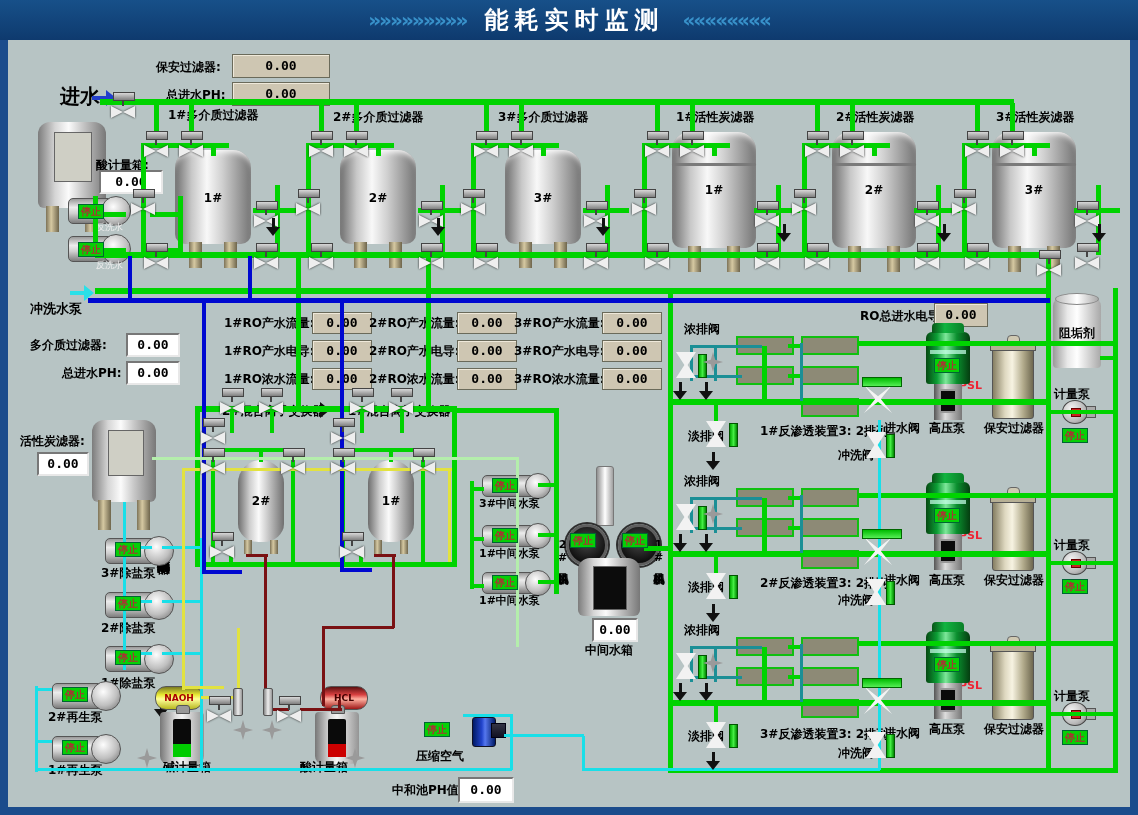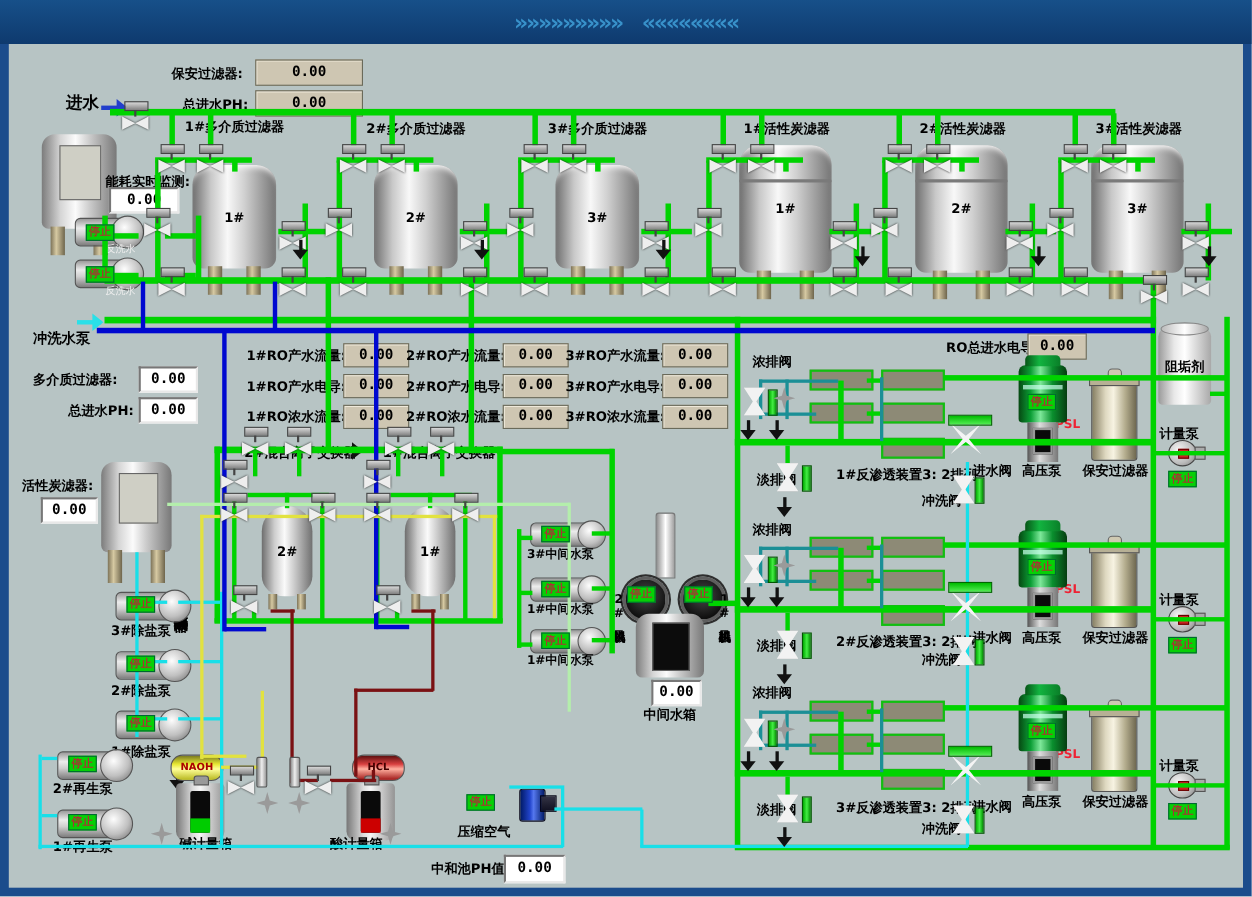--- a/index.html
+++ b/index.html
@@ -2,21 +2,21 @@
 <html><head>
 <meta charset="utf-8">
 <style>
   html,body{margin:0;padding:0}
   #frame{position:relative;width:1138px;height:815px;background:#1b4c8c;overflow:hidden;font-family:"DejaVu Sans",sans-serif}
   #titlebar{position:absolute;left:0;top:0;width:1138px;height:40px;background:linear-gradient(180deg,#175089,#0e3a6e);display:flex;align-items:center;justify-content:center;gap:18px}
   .ttl{color:#fff;font-size:24px;font-weight:700;letter-spacing:6px}
   .deco{color:#3f9fd8;font-size:20px;font-weight:700;letter-spacing:-2px;opacity:.85}
   #canvas{position:absolute;left:8px;top:40px;width:1122px;height:767px;background:#b7c4c4}
   .lbl{position:absolute;font:700 12px/1.25 "DejaVu Sans",sans-serif;color:#000;white-space:nowrap}
-  .lbl13{font-size:13px}.lbl15{font-size:15px}.lbl11{font-size:11px}.lbl9{font-size:9px;font-weight:400}
+  .lbl13{font-size:13px}.lbl15{font-size:20px}.lbl11{font-size:11px}.lbl9{font-size:9px;font-weight:400}
   .vlbl{position:absolute;writing-mode:vertical-rl;text-orientation:upright;font:700 13px "DejaVu Sans",sans-serif;color:#000;letter-spacing:1px;white-space:nowrap}
   .vlbl11{font-size:11px;letter-spacing:0}
   .vbox{position:absolute;font:700 13px "DejaVu Sans Mono","DejaVu Sans",monospace;text-align:center;color:#000}
   .tan{background:#cec6b2;border:1px solid #6a6a5a;box-shadow:inset 1px 1px 0 #efe9da}
   .wht{background:#fff;border:2px solid;border-color:#777 #e8e8e8 #e8e8e8 #777}
   .pp{position:absolute}
   .g{background:#00d300}.b{background:#0008d0}.c{background:#19dfe8}.y{background:#e2e240}.m{background:#7a1113}.t{background:#1b8f96}.pgr{background:#b4eeac}
   .valve{position:absolute;width:26px;height:27px}
   .valve .act{position:absolute;left:3px;top:0;width:20px;height:7px;background:linear-gradient(#d8d8d8,#808080);border:1px solid #444}
   .valve .stem{position:absolute;left:12px;top:8px;width:2px;height:6px;background:#444}
@@ -72,37 +72,38 @@
   .flpump{position:absolute;width:40px;height:34px}
   .flpump .fb{position:absolute;left:6px;top:3px;width:22px;height:28px;background:linear-gradient(90deg,#001a66,#2244cc 40%,#5577ee 55%,#001a66);border-radius:3px;border:1px solid #112}
   .flpump .fh{position:absolute;right:0;top:9px;width:13px;height:13px;background:linear-gradient(#334,#112);border:1px solid #001}
 </style>
 </head>
 <body>
 
 <div id="frame">
   <div id="titlebar">
     <span class="deco">»»»»»»»»»</span>
+    <span class="ttl">能耗实时监测</span>
     <span class="deco">««««««««</span>
   </div>
   <div id="canvas">
 
     <span class="lbl" style="left:148px;top:20px">保安过滤器:</span>
     <div class="vbox tan" style="left:224px;top:14px;width:96px;height:22px;line-height:22px">0.00</div>
     <span class="lbl" style="left:158px;top:48px">总进水PH:</span>
     <div class="vbox tan" style="left:224px;top:42px;width:96px;height:22px;line-height:22px">0.00</div>
     <span class="lbl lbl15" style="left:52px;top:44px">进水</span>
     <div class="rar" style="left:84px;top:56px"></div>
 
     <div class="wtk" style="left:30px;top:82px;width:68px;height:86px">
       <div class="wwin" style="left:16px;top:10px;width:36px;height:48px"></div>
       <div class="leg" style="left:8px"></div>
         <div class="leg" style="right:8px"></div>
     </div>
-    <span class="lbl" style="left:88px;top:118px">能耗实时监测:</span>
+    <span class="lbl" style="left:88px;top:118px">酸计量箱:</span>
     <div class="vbox wht" style="left:91px;top:130px;width:60px;height:20px;line-height:20px">0.00</div>
     <div class="hpump" style="left:60px;top:158px;width:46px">
         <div class="disc"></div>
       </div>
     <span class="stoptag" style="left:70px;top:164px">停止</span>
     <span class="lbl lbl9" style="left:88px;top:182px;color:#eee">反洗水</span>
     <div class="hpump" style="left:60px;top:196px;width:46px">
         <div class="disc"></div>
       </div>
     <span class="stoptag" style="left:70px;top:202px">停止</span>

